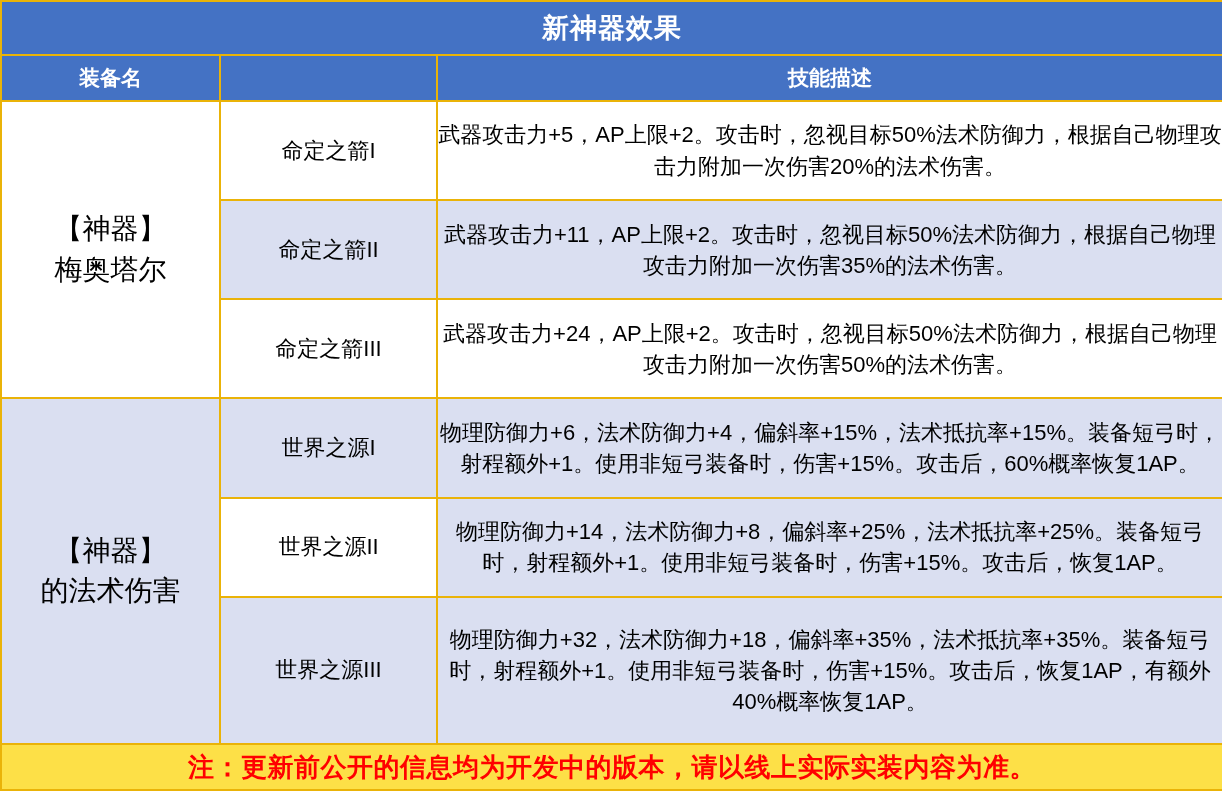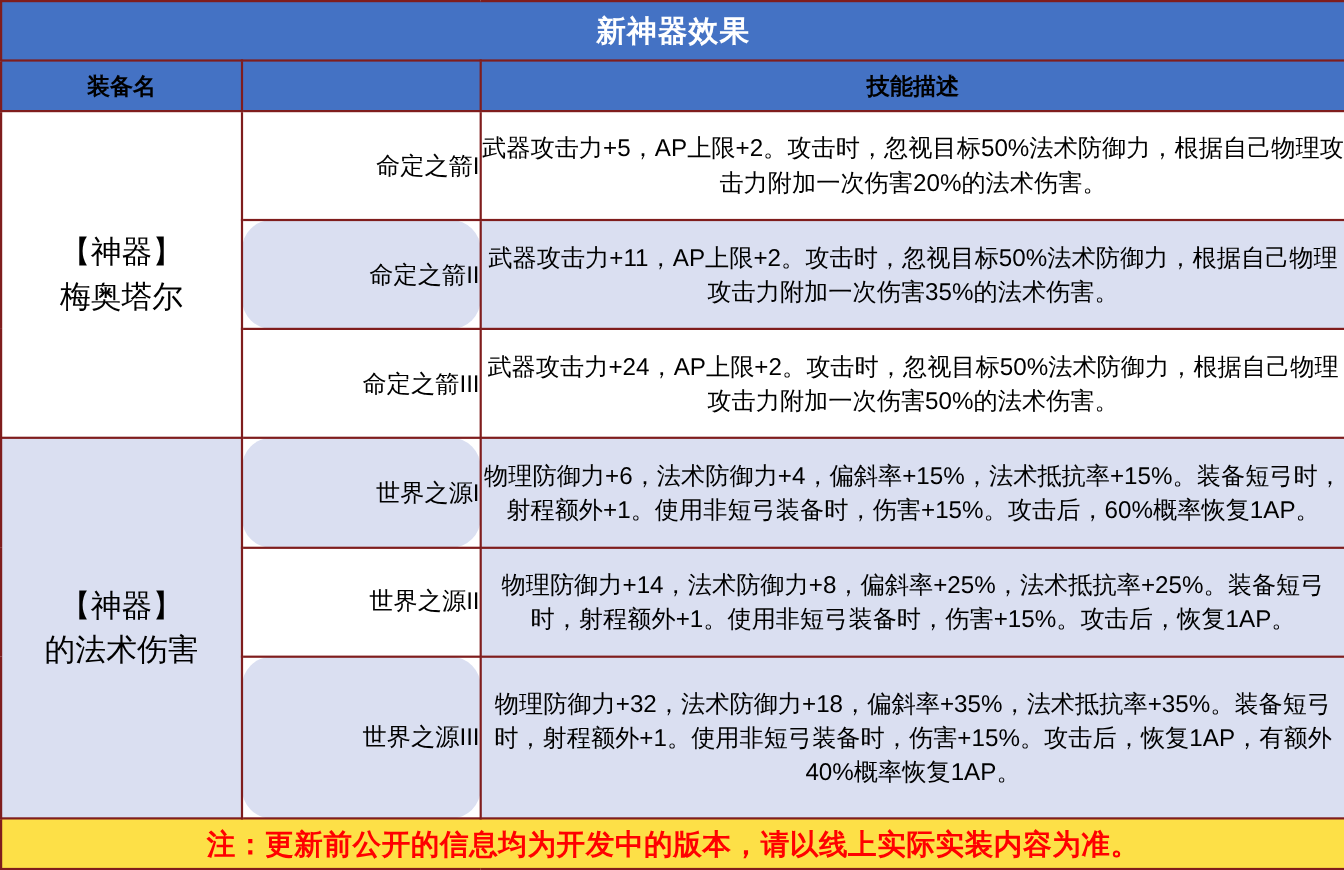--- a/index.html
+++ b/index.html
@@ -20,59 +20,58 @@
     position: relative;
     background: #ffffff;
   }
   table.artifact-table {
     border-collapse: collapse;
     table-layout: fixed;
     width: 1222px;
     height: 791px;
   }
   table.artifact-table td {
-    border: 2px solid #7f1d1d;
+    border: 2px solid #eab308;
     padding: 0;
     vertical-align: middle;
   }
   
   .title-cell {
     background: #4472C4;
     color: #ffffff;
     font-size: 27px;
     font-weight: bold;
     text-align: center;
     letter-spacing: 1px;
     height: 52px;
   }
   
   .head-cell {
     background: #4472C4;
-    color: #000000;
+    color: #ffffff;
     font-size: 21px;
     font-weight: bold;
     text-align: center;
     height: 44px;
   }
   
   .name-cell {
     text-align: center;
     font-size: 28px;
     color: #000000;
     line-height: 1.45;
     width: 219px;
   }
   .name-cell .nm-line { display: block; }
   
   .tier-cell {
-    text-align: right;
+    text-align: center;
     font-size: 22px;
     color: #000000;
     width: 217px;
-    border-radius: 27px;
   }
   
   .desc-cell {
     font-size: 22px;
     color: #000000;
     line-height: 1.42;
     text-align: center;
     padding: 6px 8px 6px 6px;
   }
   

